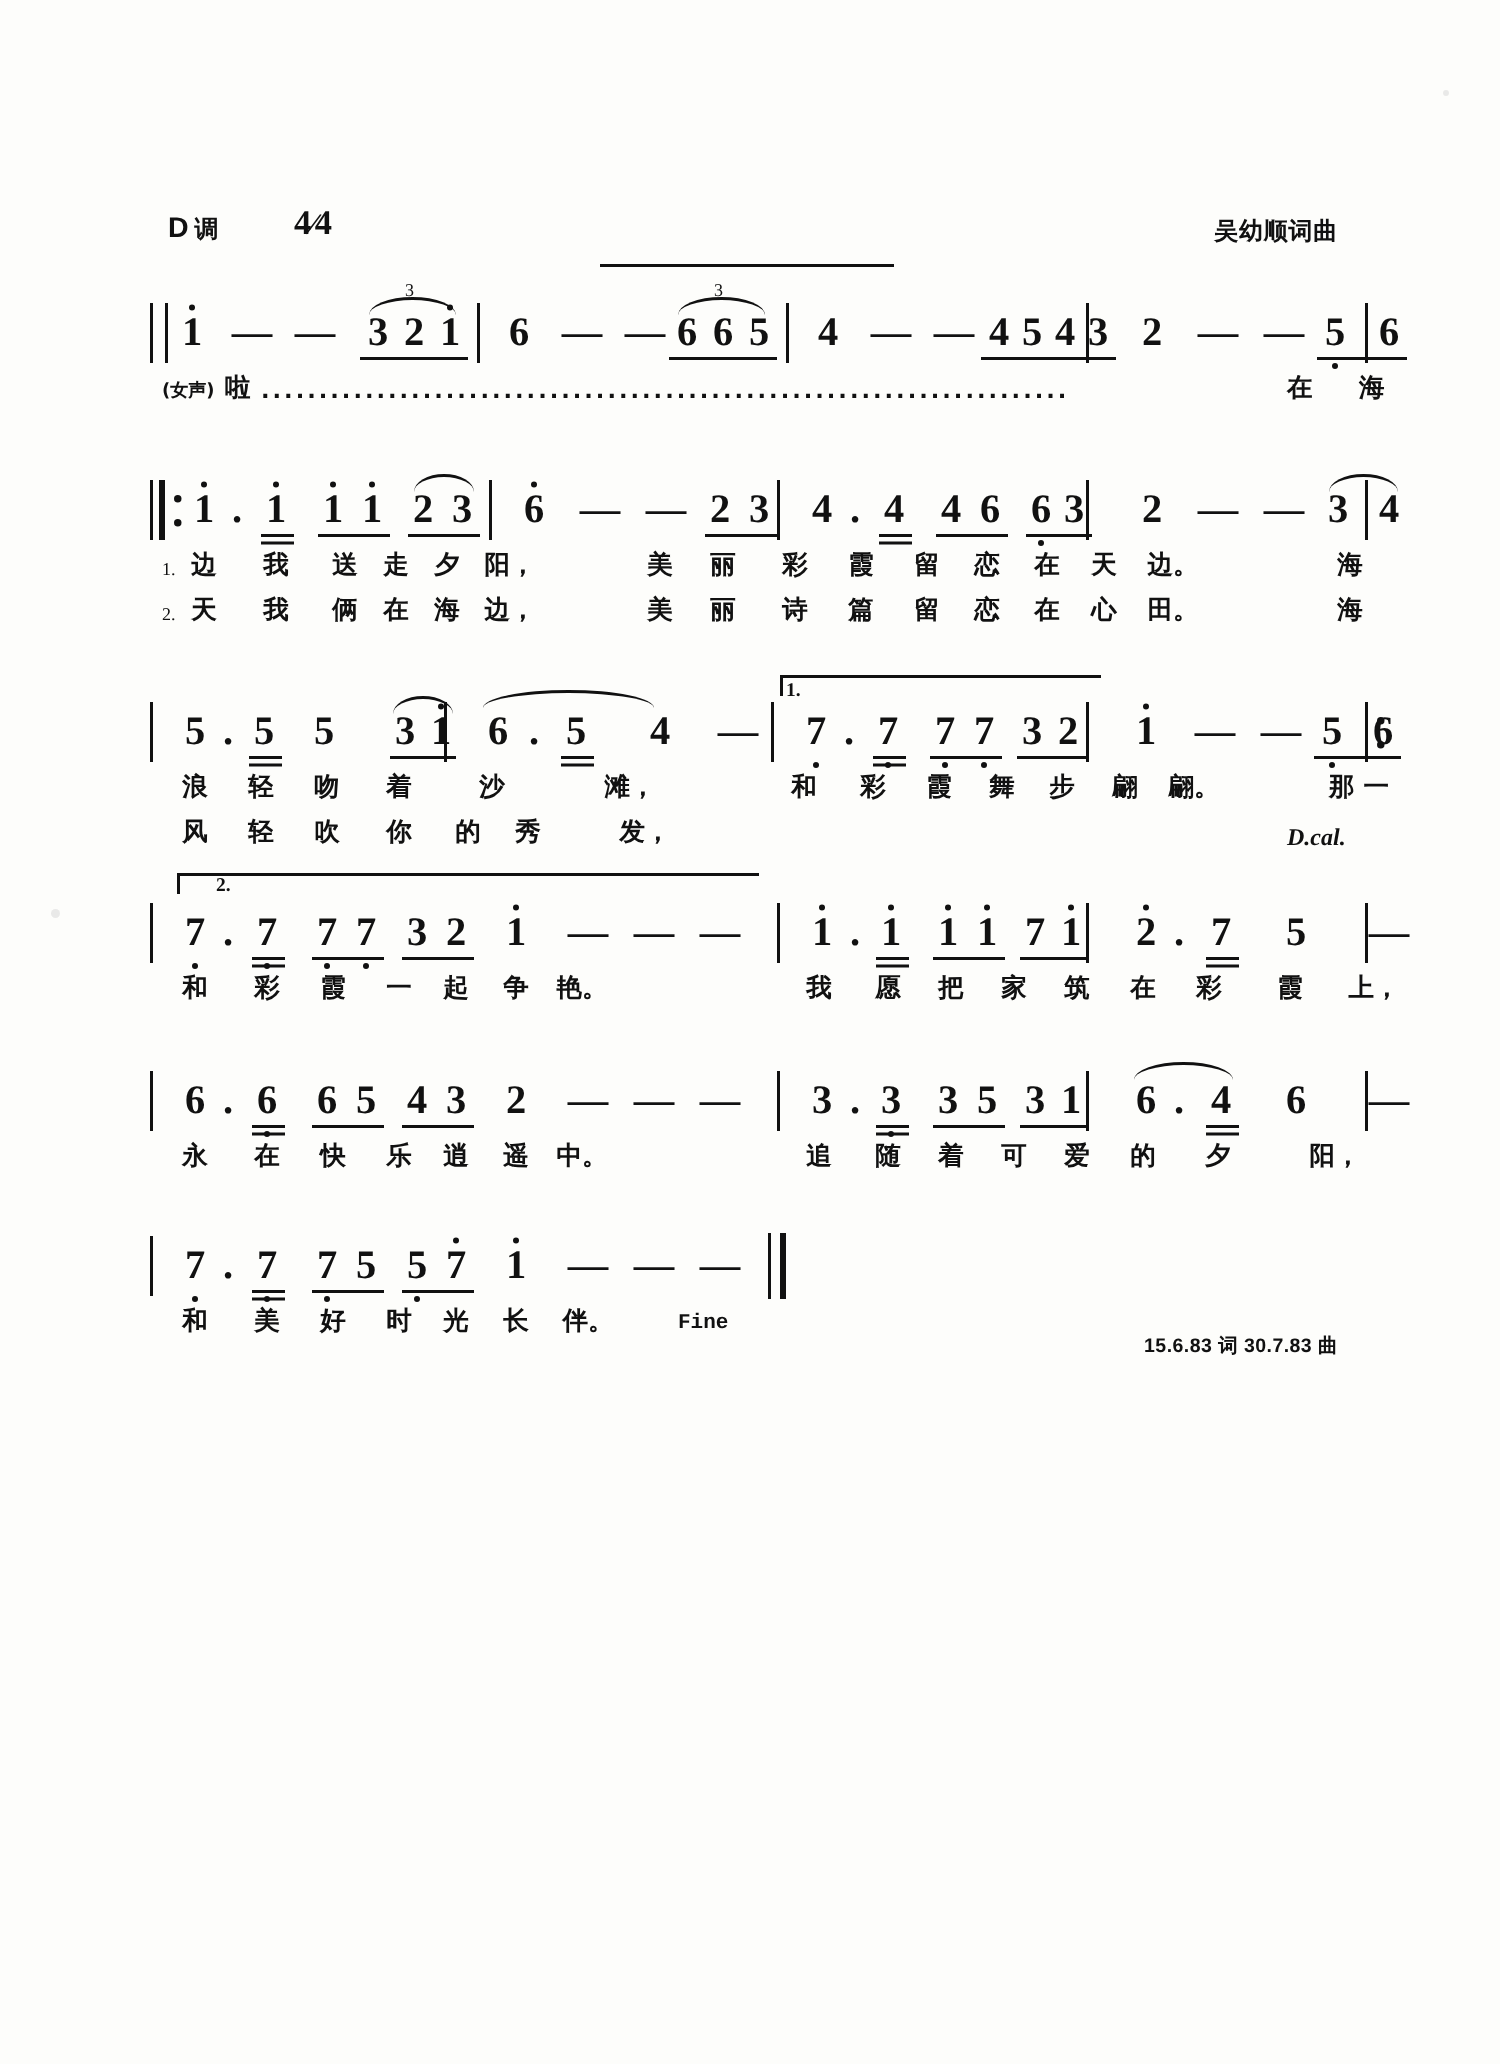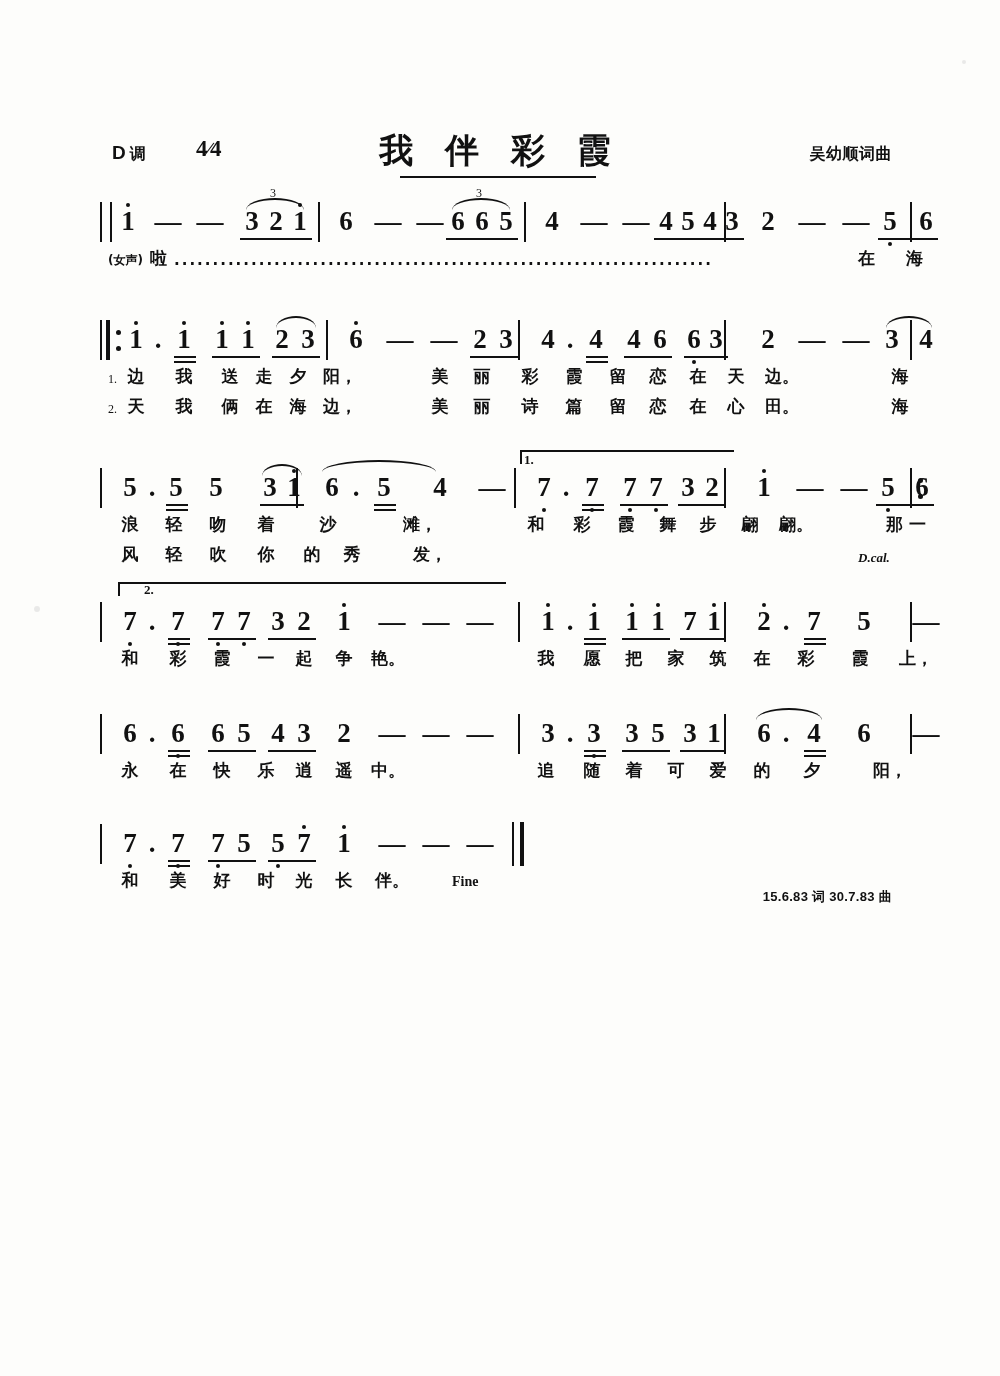--- a/index.html
+++ b/index.html
@@ -165,34 +165,34 @@
     font-family: "Liberation Serif", serif;
   }
   .dots-lead {
     position: absolute;
     font-size: 15px;
     letter-spacing: 2px;
     color: #111;
   }
   .small-note {
     position: absolute;
-    font-size: 13px;
+    font-size: 16px;
     font-family: "Liberation Serif", serif;
     font-style: italic;
   }
   .verse-num {
     position: absolute;
     font-size: 12px;
     font-family: "Liberation Serif", serif;
     font-weight: 400;
   }
   .fine {
     position: absolute;
     font-size: 14px;
-    font-family: Liberation Serif, serif;
+    font-family: Liberation Mono, monospace;
     font-weight: 700;
   }
   .sing-tag {
     position: absolute;
     font-size: 12px;
     font-family: "DejaVu Sans", sans-serif;
     font-weight: 600;
   }
 </style>
 </head>
@@ -204,21 +204,20 @@
   <div class="speck" style="left:962px; top:60px; width:4px; height:4px;"></div>
 
   <div class="hdr-key">
     <span>D</span><span class="cn">调</span>
   </div>
 
   <div class="hdr-meter">
     <span>4</span><span class="slash">/</span><span>4</span>
   </div>
 
-  <div class="title">我 伴 彩 霞</div>
   <div class="title-underline"></div>
 
   <div class="composer">吴幼顺词曲</div>
   <div class="footer-date">15.6.83 词 30.7.83 曲</div>
 
   <div class="system" style="top:200px;">
     <div class="noteline">
 
       <div class="bar" style="left:0px; top:2px; height:40px;"></div>
       <div class="bar" style="left:10px; top:2px; height:40px;"></div>

